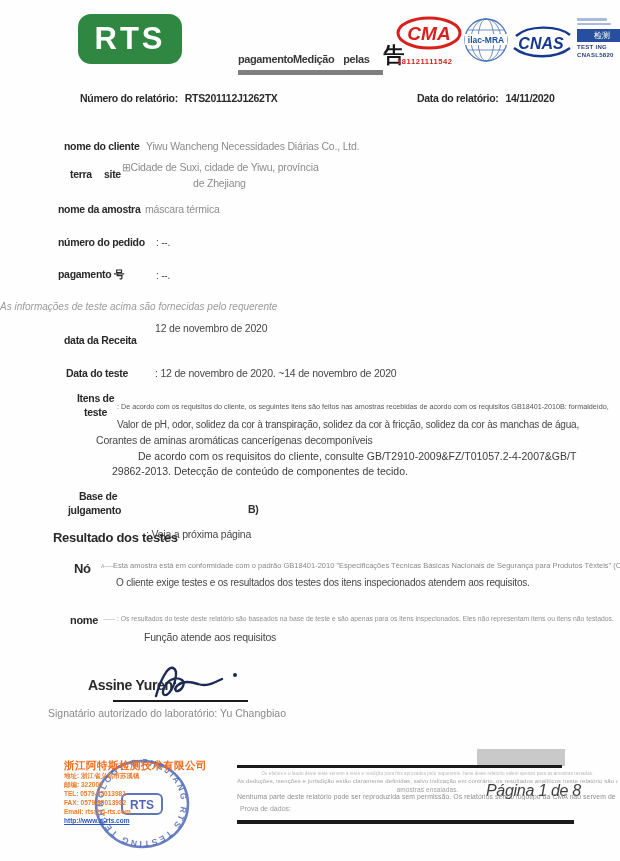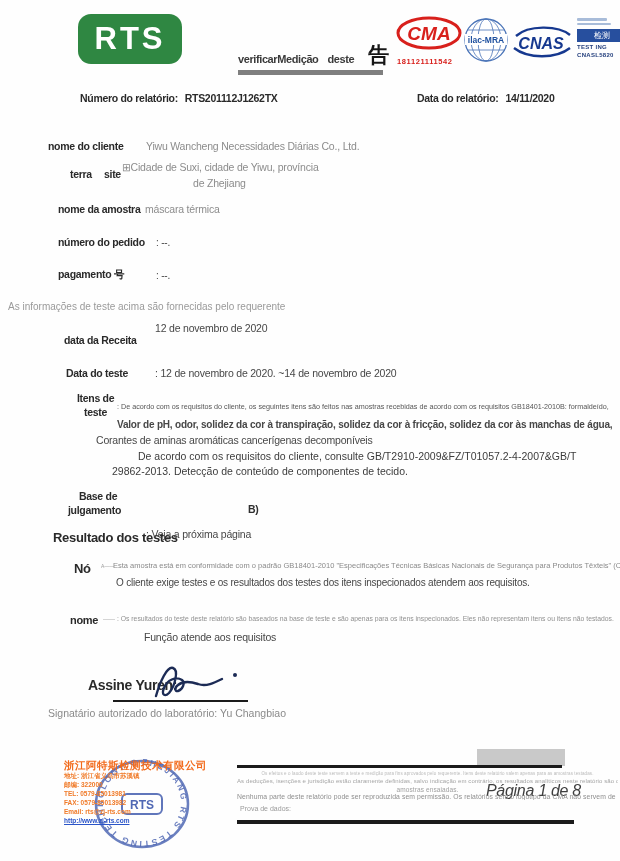--- a/index.html
+++ b/index.html
@@ -37,23 +37,23 @@
 </head>
 <body>
 
 <div class="page">
 
   <div class="rts-logo">
     <span>RTS</span>
   </div>
 
   <div class="title-row">
-    <span class="w">verificar</span>
+    <span class="w">pagamento</span>
     <span class="w">Medição</span>
-    <span class="w" style="margin-left:9px;">deste</span>
+    <span class="w" style="margin-left:9px;">pelas</span>
     <span class="cjk">告</span>
   </div>
   <div class="title-underline"></div>
 
   <svg class="abs" style="left:393px;top:15px;" width="72" height="38" viewBox="0 0 72 38">
     <ellipse cx="36" cy="18" rx="31" ry="15" fill="none" stroke="#d8201c" stroke-width="3"></ellipse>
     <text x="36" y="25" text-anchor="middle" font-size="19" font-weight="bold" font-style="italic" fill="#d8201c">CMA</text>
   </svg>
   <div class="cma-number">181121111542</div>
 
@@ -82,49 +82,49 @@
 
   <div class="abs nw" style="left:80px;top:92px;font-size:10.5px;">
     <span class="lab">Número do relatório:</span>
     <span class="lab" style="margin-left:4px;">RTS201112J1262TX</span>
   </div>
   <div class="abs nw" style="left:417px;top:92px;font-size:10.5px;">
     <span class="lab">Data do relatório:</span>
     <span class="lab" style="margin-left:4px;">14/11/2020</span>
   </div>
 
-  <div class="abs lab nw" style="left:48px;top:140px;font-size:10.5px;text-align:center;">nome do cliente</div>
+  <div class="abs lab nw" style="left:64px;top:140px;font-size:10.5px;text-align:center;">nome do cliente</div>
   <div class="abs val nw" style="left:146px;top:140px;font-size:10.5px;">Yiwu Wancheng Necessidades Diárias Co., Ltd.</div>
 
   <div class="abs lab nw" style="left:70px;top:168px;font-size:10.5px;text-align:center;">terra</div>
   <div class="abs lab nw" style="left:104px;top:168px;font-size:10.5px;">site</div>
   <div class="abs val nw" style="left:122px;top:161px;font-size:10.5px;">⊞Cidade de Suxi, cidade de Yiwu, província</div>
   <div class="abs val nw" style="left:193px;top:177px;font-size:10.5px;">de Zhejiang</div>
 
   <div class="abs lab nw" style="left:58px;top:203px;font-size:10.5px;">nome da amostra</div>
   <div class="abs val nw" style="left:145px;top:203px;font-size:10.5px;">máscara térmica</div>
 
   <div class="abs lab nw" style="left:58px;top:236px;font-size:10.5px;">número do pedido</div>
   <div class="abs dk nw" style="left:156px;top:237px;font-size:10px;">: --.</div>
 
   <div class="abs lab nw" style="left:58px;top:268px;font-size:10.5px;">pagamento 号</div>
   <div class="abs dk nw" style="left:156px;top:270px;font-size:10px;">: --.</div>
 
-  <div class="abs nw" style="left:8px;top:301px;font-size:10px;color:#9a9a9a;">As informações de teste acima são fornecidas pelo requerente</div>
+  <div class="abs nw" style="left:0;top:301px;font-size:10px;color:#9a9a9a;font-style:italic;">As informações de teste acima são fornecidas pelo requerente</div>
 
   <div class="abs lab nw" style="left:64px;top:334px;font-size:10.5px;">data da Receita</div>
   <div class="abs dk nw" style="left:155px;top:322px;font-size:10.5px;">12 de novembro de 2020</div>
 
   <div class="abs lab nw" style="left:66px;top:367px;font-size:10.5px;">Data do teste</div>
   <div class="abs dk nw" style="left:155px;top:367px;font-size:10.5px;">: 12 de novembro de 2020. ~14 de novembro de 2020</div>
 
   <div class="abs lab nw" style="left:77px;top:392px;font-size:10.5px;">Itens de</div>
   <div class="abs lab nw" style="left:84px;top:406px;font-size:10.5px;">teste</div>
   <div class="abs nw clip" style="left:117px;top:402px;width:500px;font-size:7.2px;color:#555;">: De acordo com os requisitos do cliente, os seguintes itens são feitos nas amostras recebidas de acordo com os requisitos GB18401-2010B: formaldeído,</div>
-  <div class="abs dk nw" style="left:117px;top:419px;font-size:10px;font-weight:bold;">Valor de pH, odor, solidez da cor à transpiração, solidez da cor à fricção, solidez da cor às manchas de água,</div>
+  <div class="abs dk nw" style="left:117px;top:419px;font-size:10px;">Valor de pH, odor, solidez da cor à transpiração, solidez da cor à fricção, solidez da cor às manchas de água,</div>
   <div class="abs dk nw" style="left:96px;top:434px;font-size:10.5px;">Corantes de aminas aromáticas cancerígenas decomponíveis</div>
   <div class="abs nw" style="left:138px;top:450px;font-size:10.5px;color:#3c3c3c;">De acordo com os requisitos do cliente, consulte GB/T2910-2009&amp;FZ/T01057.2-4-2007&amp;GB/T</div>
   <div class="abs nw" style="left:112px;top:465px;font-size:10.5px;color:#3c3c3c;">29862-2013. Detecção de conteúdo de componentes de tecido.</div>
 
   <div class="abs lab nw" style="left:79px;top:490px;font-size:10.5px;">Base de</div>
   <div class="abs lab nw" style="left:68px;top:504px;font-size:10.5px;">julgamento</div>
   <div class="abs lab nw" style="left:248px;top:503px;font-size:10.5px;color:#303030;">B)</div>
 
   <div class="abs lab nw" style="left:53px;top:530px;font-size:13px;">Resultado dos testes</div>
   <div class="abs dk nw" style="left:146px;top:528px;font-size:10.5px;">: Veja a próxima página</div>

